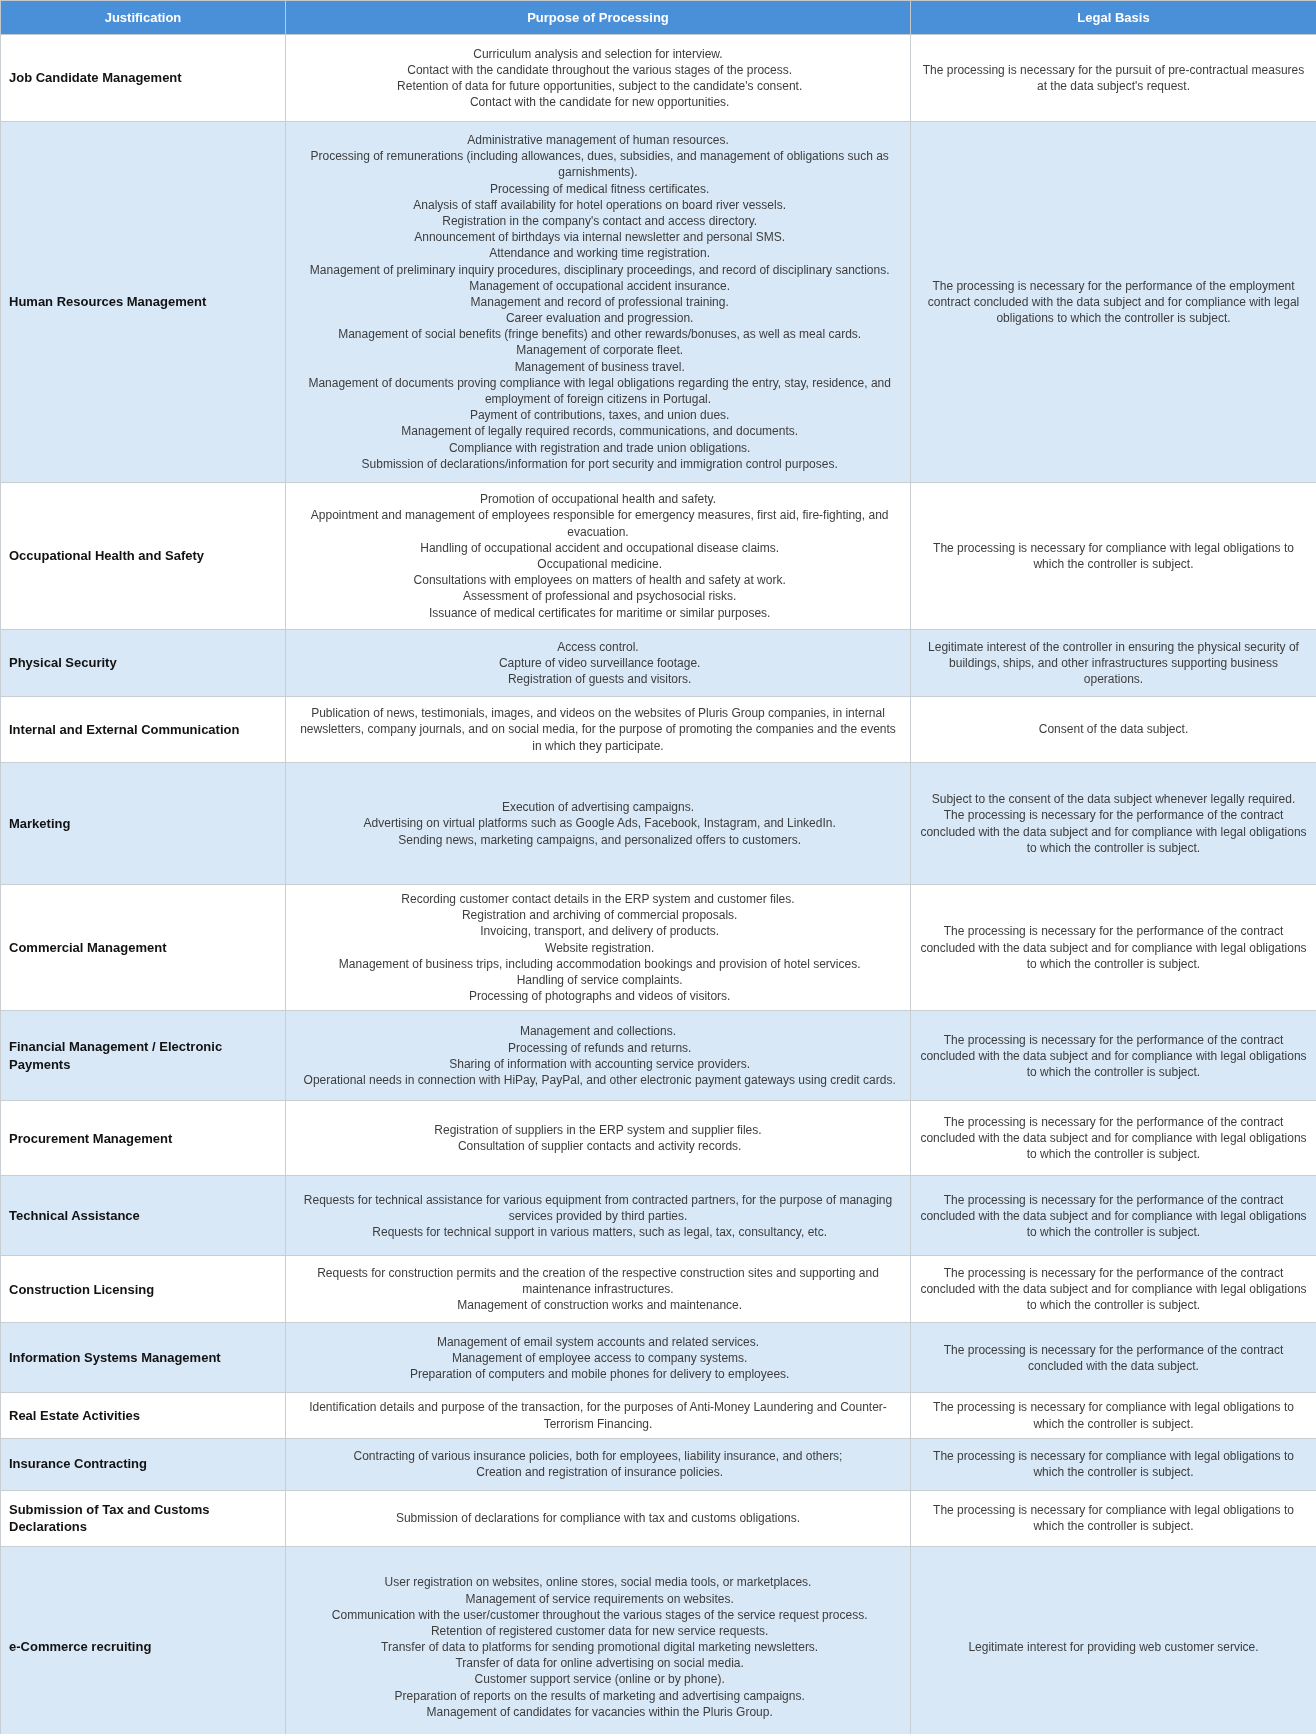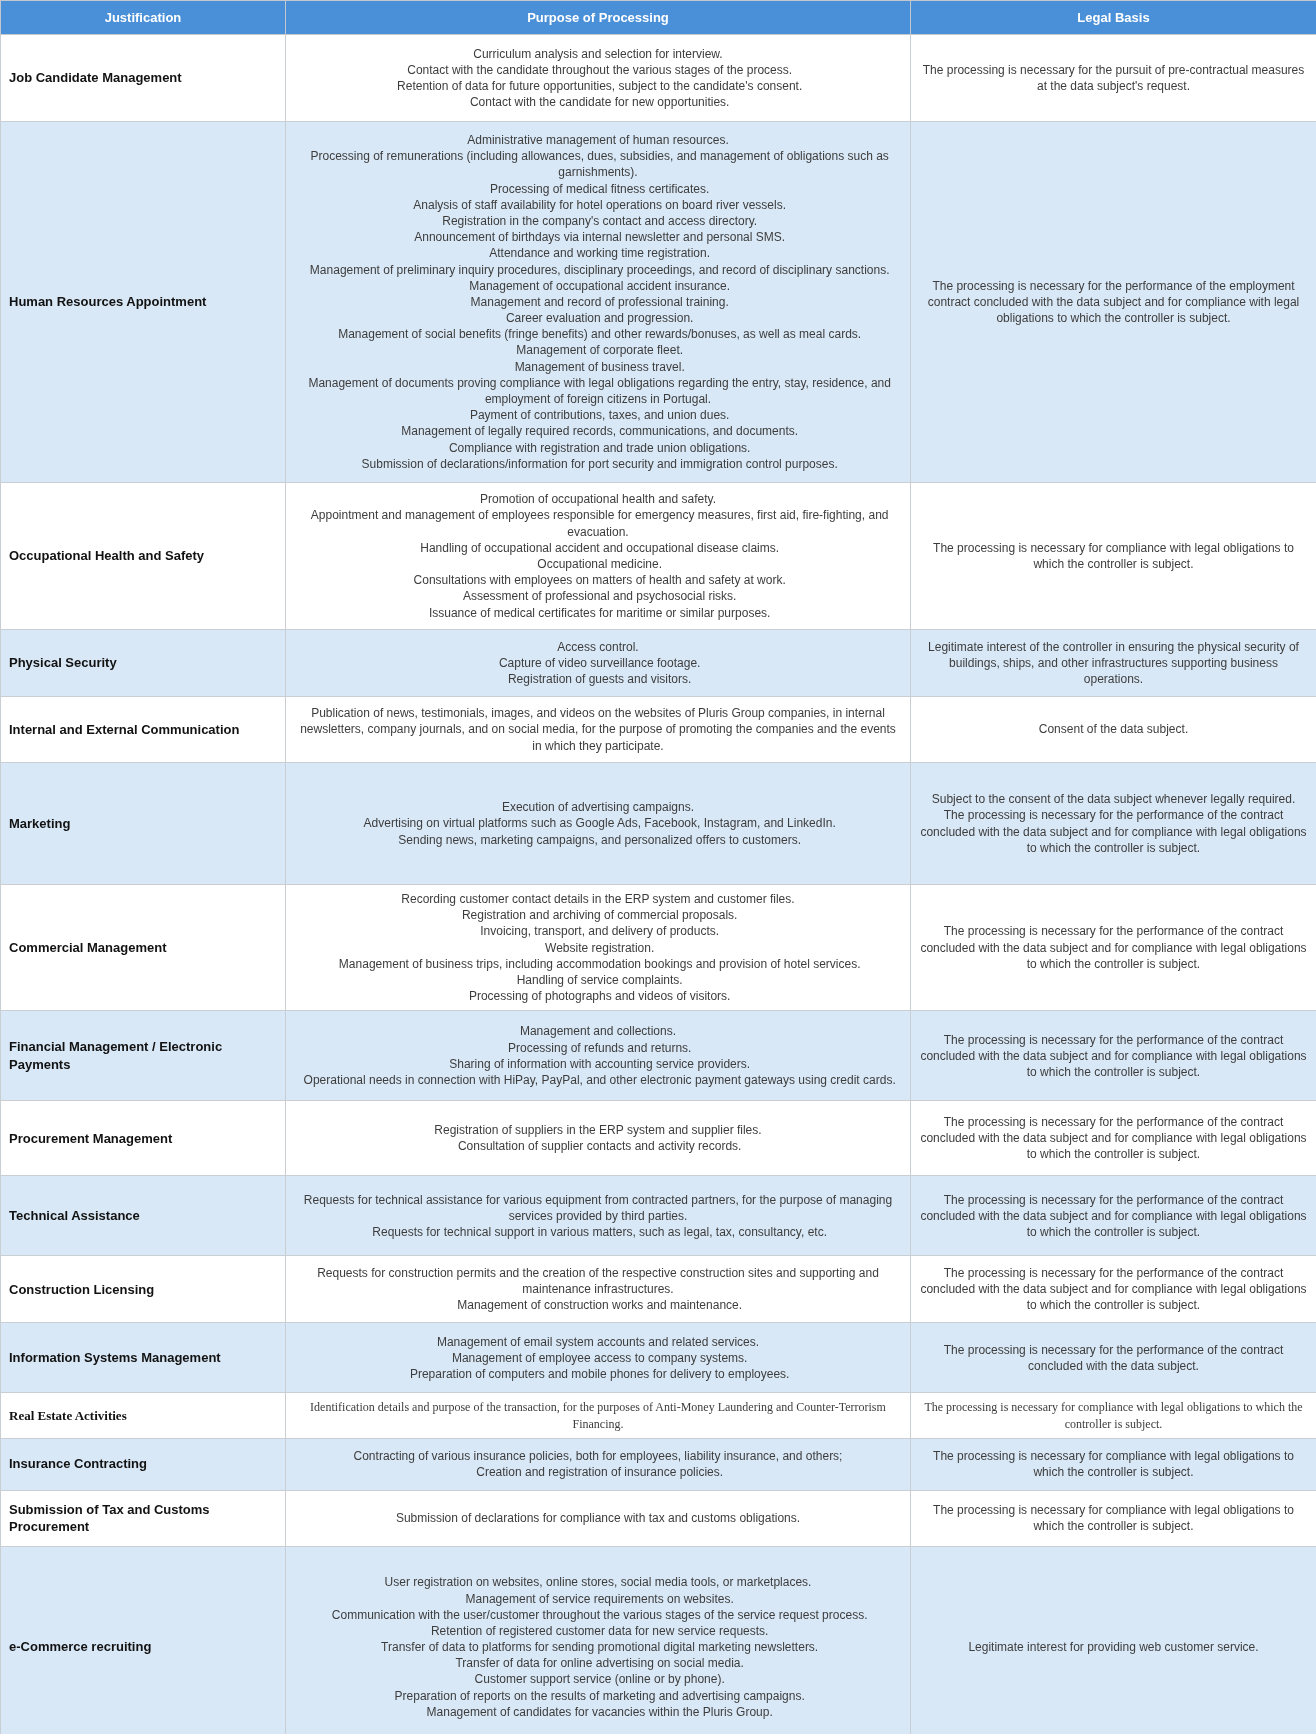--- a/index.html
+++ b/index.html
@@ -62,21 +62,21 @@
   .rh3  { height: 147px; }
   .rh4  { height: 67px; }
   .rh5  { height: 66px; }
   .rh6  { height: 122px; }
   .rh7  { height: 115px; }
   .rh8  { height: 90px; }
   .rh9  { height: 75px; }
   .rh10 { height: 80px; }
   .rh11 { height: 67px; }
   .rh12 { height: 70px; }
-  .rh13 { height: 30px; font-family: Liberation Serif, serif; }
+  .rh13 { height: 30px; }
   .rh14 { height: 52px; }
   .rh15 { height: 56px; }
   .rh16 { height: 202px; }
 </style>
 </head>
 <body>
 
 <div class="page">
   <table class="gdpr">
     <colgroup>
@@ -94,21 +94,21 @@
     <tbody>
       <tr class="rh1">
         <td class="just">Job Candidate Management</td>
         <td class="purp">Curriculum analysis and selection for interview.
  Contact with the candidate throughout the various stages of the process.
  Retention of data for future opportunities, subject to the candidate's consent.
  Contact with the candidate for new opportunities.</td>
         <td class="legal">The processing is necessary for the pursuit of pre-contractual measures at the data subject's request.</td>
       </tr>
       <tr class="rh2">
-        <td class="just">Human Resources Appointment</td>
+        <td class="just">Human Resources Management</td>
         <td class="purp">Administrative management of human resources.
  Processing of remunerations (including allowances, dues, subsidies, and management of obligations such as garnishments).
  Processing of medical fitness certificates.
  Analysis of staff availability for hotel operations on board river vessels.
  Registration in the company's contact and access directory.
  Announcement of birthdays via internal newsletter and personal SMS.
  Attendance and working time registration.
  Management of preliminary inquiry procedures, disciplinary proceedings, and record of disciplinary sanctions.
  Management of occupational accident insurance.
  Management and record of professional training.
@@ -203,21 +203,21 @@
         <td class="purp">Identification details and purpose of the transaction, for the purposes of Anti-Money Laundering and Counter-Terrorism Financing.</td>
         <td class="legal">The processing is necessary for compliance with legal obligations to which the controller is subject.</td>
       </tr>
       <tr class="rh14">
         <td class="just">Insurance Contracting</td>
         <td class="purp">Contracting of various insurance policies, both for employees, liability insurance, and others;
  Creation and registration of insurance policies.</td>
         <td class="legal">The processing is necessary for compliance with legal obligations to which the controller is subject.</td>
       </tr>
       <tr class="rh15">
-        <td class="just">Submission of Tax and Customs Procurement</td>
+        <td class="just">Submission of Tax and Customs Declarations</td>
         <td class="purp">Submission of declarations for compliance with tax and customs obligations.</td>
         <td class="legal">The processing is necessary for compliance with legal obligations to which the controller is subject.</td>
       </tr>
       <tr class="rh16">
         <td class="just">e-Commerce recruiting</td>
         <td class="purp">User registration on websites, online stores, social media tools, or marketplaces.
  Management of service requirements on websites.
  Communication with the user/customer throughout the various stages of the service request process.
  Retention of registered customer data for new service requests.
  Transfer of data to platforms for sending promotional digital marketing newsletters.

